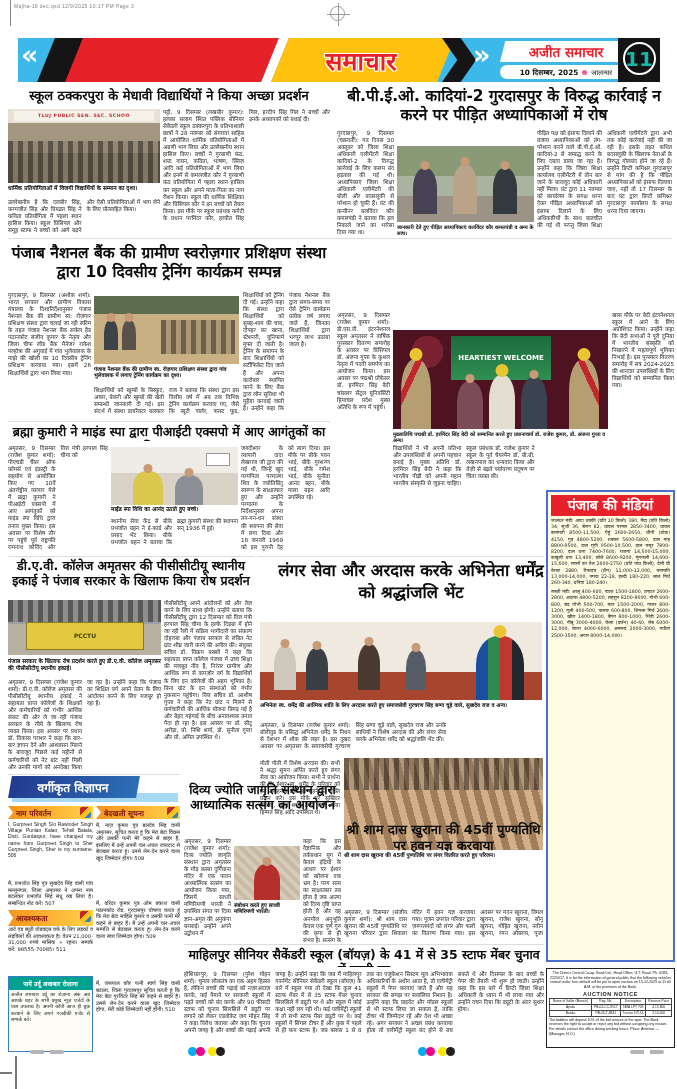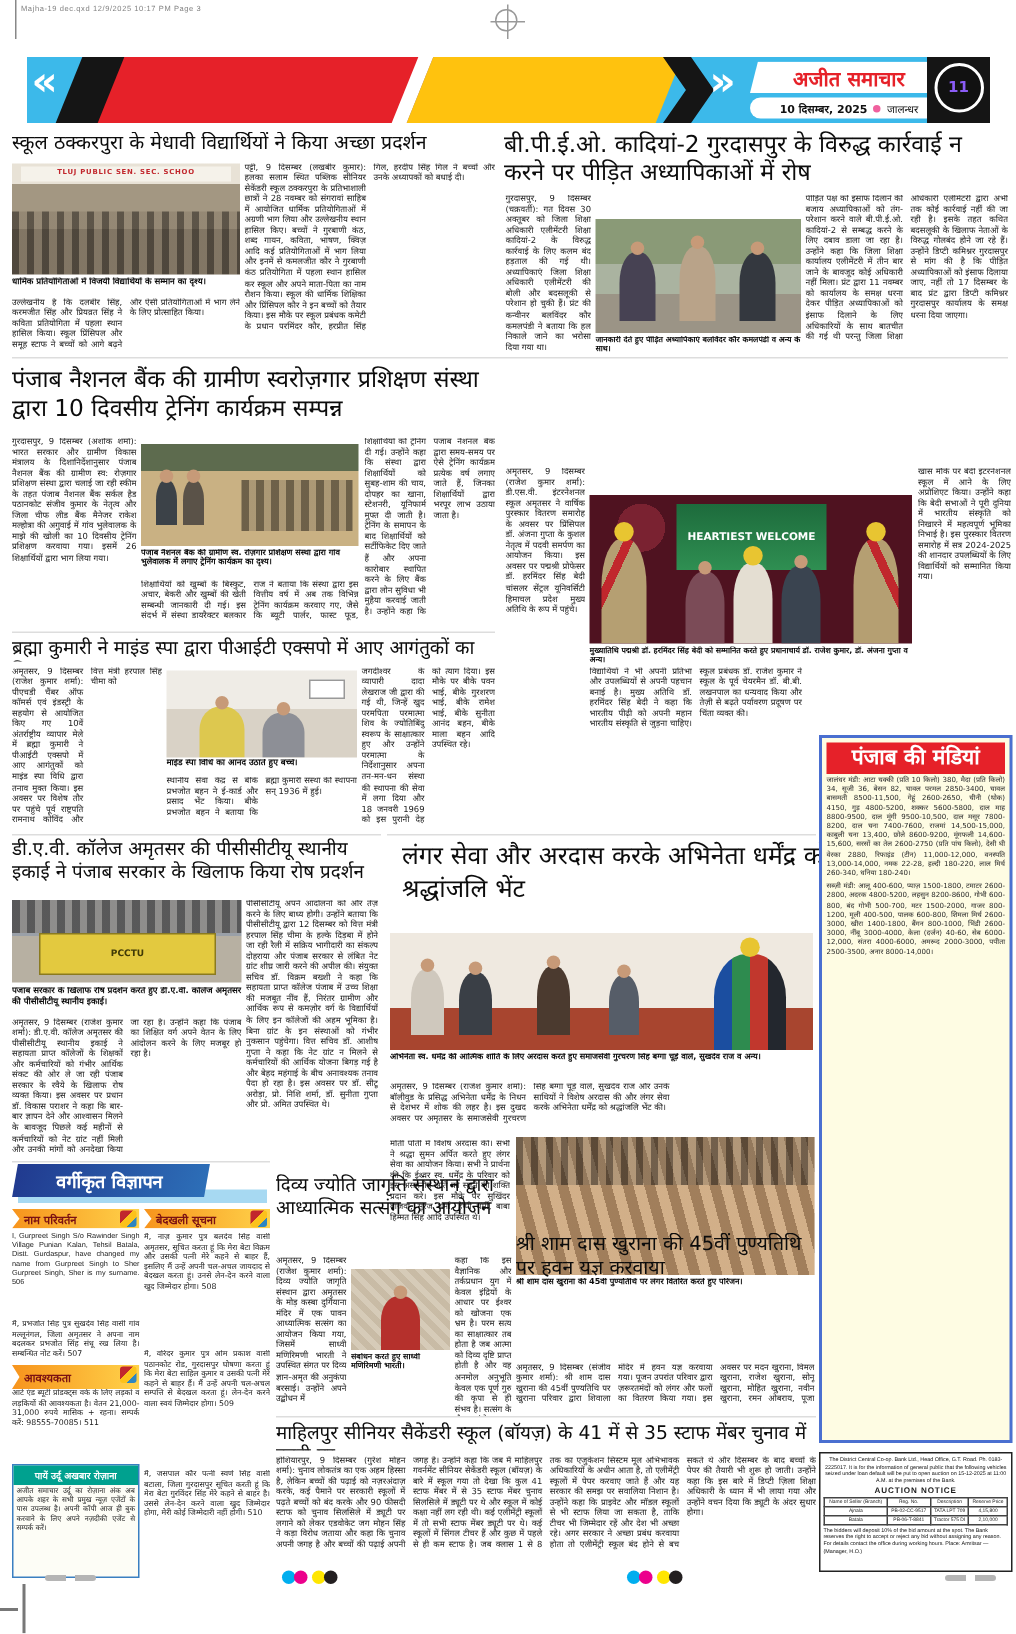--- a/index.html
+++ b/index.html
@@ -1,20 +1,20 @@
 <!DOCTYPE html>
 <html><head>
 <meta charset="utf-8">
 <style>
 *{margin:0;padding:0;box-sizing:border-box}
 html,body{background:#fff}
 #page{position:relative;width:677px;height:1089px;background:#fff;overflow:hidden;
   font-family:"DejaVu Sans","Liberation Sans",sans-serif;color:#1b1b1b}
 .abs{position:absolute}
-.h{position:absolute;font-weight:400;color:#0c0c0c;line-height:1.2;overflow:hidden}
+.h{position:absolute;font-weight:700;color:#0c0c0c;text-align:center;line-height:1.2;overflow:hidden}
 .b{position:absolute;font-size:5.6px;line-height:1.26;text-align:justify;color:#1b1b1b;overflow:hidden;column-gap:5px;column-fill:auto}
 .c{position:absolute;font-size:5.7px;font-weight:700;line-height:1.18;color:#0c0c0c;overflow:hidden}
 .photo{position:absolute;overflow:hidden;background:#b9b1a4}
 .fig{position:absolute;border-radius:45% 45% 0 0}
 .fig::before{content:"";position:absolute;top:-7px;left:50%;transform:translateX(-50%);width:9px;height:9px;border-radius:50%;background:#c79a78}
 .fig.turban::before{background:#e8c531;width:13px;height:13px;top:-11px}
 .crowd{position:absolute;left:0;right:0;background:repeating-linear-gradient(90deg,rgba(35,30,25,.55) 0 5px,rgba(125,112,95,.38) 5px 10px)}
 .rule{position:absolute;height:1px;background:#ddd}
 .ribbon{position:absolute;display:flex;align-items:center;background:linear-gradient(90deg,#f7941d,#ffd24a);color:#7b1113;font-weight:700;font-size:7.5px;padding-left:8px;clip-path:polygon(0 0,100% 0,100% 100%,0 100%,5px 50%)}
 .ric{position:absolute;right:2px;top:1px;width:11px;height:11px;border-radius:2px;background:linear-gradient(135deg,#c1272d 0 40%,#fcc21b 40% 70%,#2e86c1 70% 100%)}
@@ -47,35 +47,37 @@
   <div class="abs" style="left:10px;top:0;width:1px;height:26px;background:#888"></div>
   <div class="abs" style="left:15px;top:1056px;width:1.5px;height:33px;background:#777"></div>
   <div class="abs" style="left:0;top:1072px;width:12px;height:1.5px;background:#777"></div>
 
   <div class="abs" style="left:18px;top:38px;width:642px;height:44px;background:#3CB9EA;overflow:hidden">
     <div class="abs" style="left:3px;top:1px;font-size:27px;font-weight:700;color:#fff">«</div>
     <div class="abs" style="left:28px;top:-4px;width:46px;height:52px;background:#151515;transform:skewX(-22deg)"></div>
     <div class="abs" style="left:56px;top:-4px;width:206px;height:52px;background:#E62129;transform:skewX(-22deg)"></div>
     <div class="abs" style="left:252px;top:-4px;width:10px;height:52px;background:#fff;transform:skewX(-22deg)"></div>
     <div class="abs" style="left:262px;top:-4px;width:166px;height:52px;background:#FFC20E;transform:skewX(-22deg)"></div>
+    <div class="abs" style="left:263px;top:5px;width:160px;text-align:center;font-size:25px;font-weight:700;color:#E62129;
+                text-shadow:-1px -1px 0 #fff,1px -1px 0 #fff,-1px 1px 0 #fff,1px 1px 0 #fff">समाचार</div>
     <div class="abs" style="left:424px;top:0;width:34px;height:44px;background:#151515;clip-path:polygon(0 0,55% 0,100% 50%,55% 100%,0 100%,45% 50%)"></div>
     <div class="abs" style="left:455px;top:1px;font-size:27px;font-weight:700;color:#fff">»</div>
     <div class="abs" style="left:482px;top:3px;width:132px;height:21px;background:#fff;clip-path:polygon(4% 0,100% 0,96% 100%,0 100%);
                 display:flex;align-items:center;justify-content:center">
       <span style="color:#E62129;font-weight:700;font-size:13.5px">अजीत समाचार</span>
     </div>
     <div class="abs" style="left:482px;top:27px;width:132px;height:14px;background:#fff;border-radius:7px;
                 display:flex;align-items:center;justify-content:center;gap:4px">
       <span style="font-size:7.3px;font-weight:700;color:#111">10 दिसम्बर, 2025</span>
       <span style="width:5px;height:5px;border-radius:50%;background:#F0609E;display:inline-block"></span>
       <span style="font-size:7px;color:#111">जालन्धर</span>
     </div>
     <div class="abs" style="left:600px;top:0;width:42px;height:44px;background:#151515">
       <div style="margin:4px auto;width:33px;height:33px;border-radius:50%;background:#111;border:2.5px solid #fff;
-                  display:flex;align-items:center;justify-content:center;color:#8b5cf6;font-weight:700;font-size:10px">11</div>
+                  display:flex;align-items:center;justify-content:center;color:#14b8a6;font-weight:700;font-size:20px">11</div>
     </div>
   </div>
 
   <div class="h" style="left:8px;top:88px;width:322px;height:18px;font-size:13px">स्कूल ठक्करपुरा के मेधावी विद्यार्थियों ने किया अच्छा प्रदर्शन</div>
   <div class="photo" style="left:8px;top:109px;width:152px;height:74px;background:linear-gradient(180deg,#e8e2d6 0 14px,#a39782 14px 44px,#857a68 44px 74px)">
     <div style="position:absolute;left:6px;right:6px;top:2px;height:10px;background:#f5f2ea;color:#c1272d;
                 font-size:4.6px;font-weight:700;text-align:center;line-height:10px;letter-spacing:.5px">TLUJ PUBLIC SEN. SEC. SCHOO</div>
     <div class="crowd" style="bottom:0;height:42px"></div>
   </div>
   <div class="c" style="left:8px;top:185px;width:152px;height:12px">धार्मिक प्रतियोगिताओं में विजयी विद्यार्थियों के सम्मान का दृश्य।</div>

